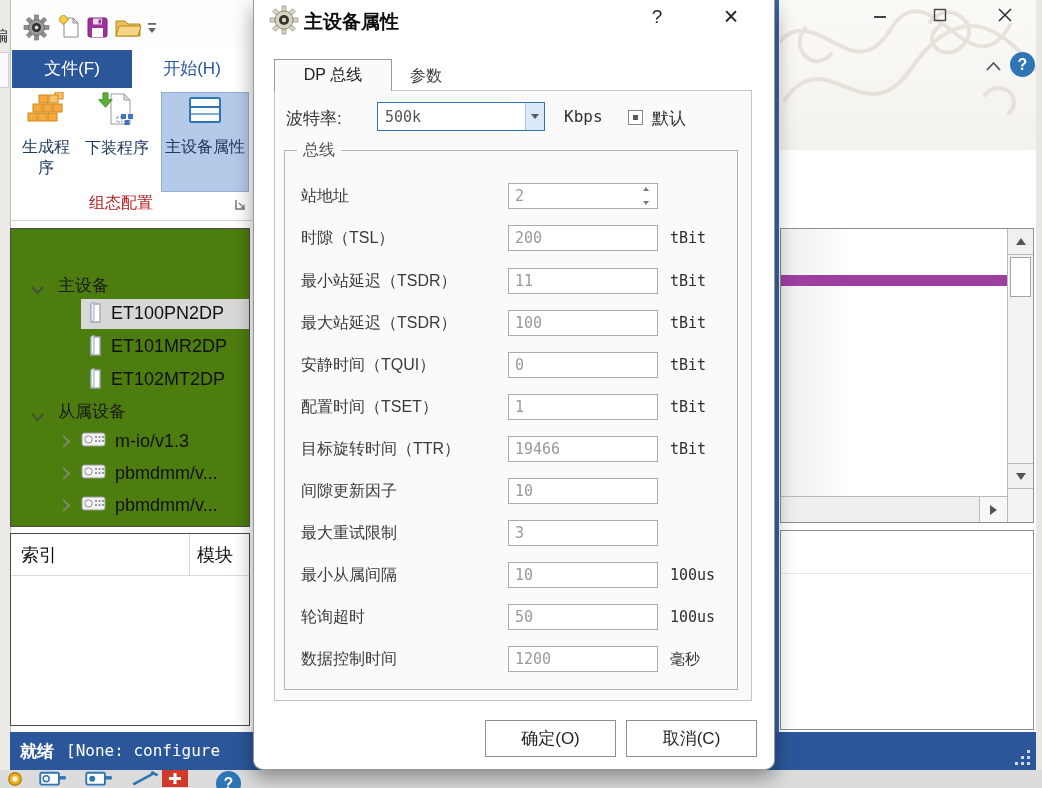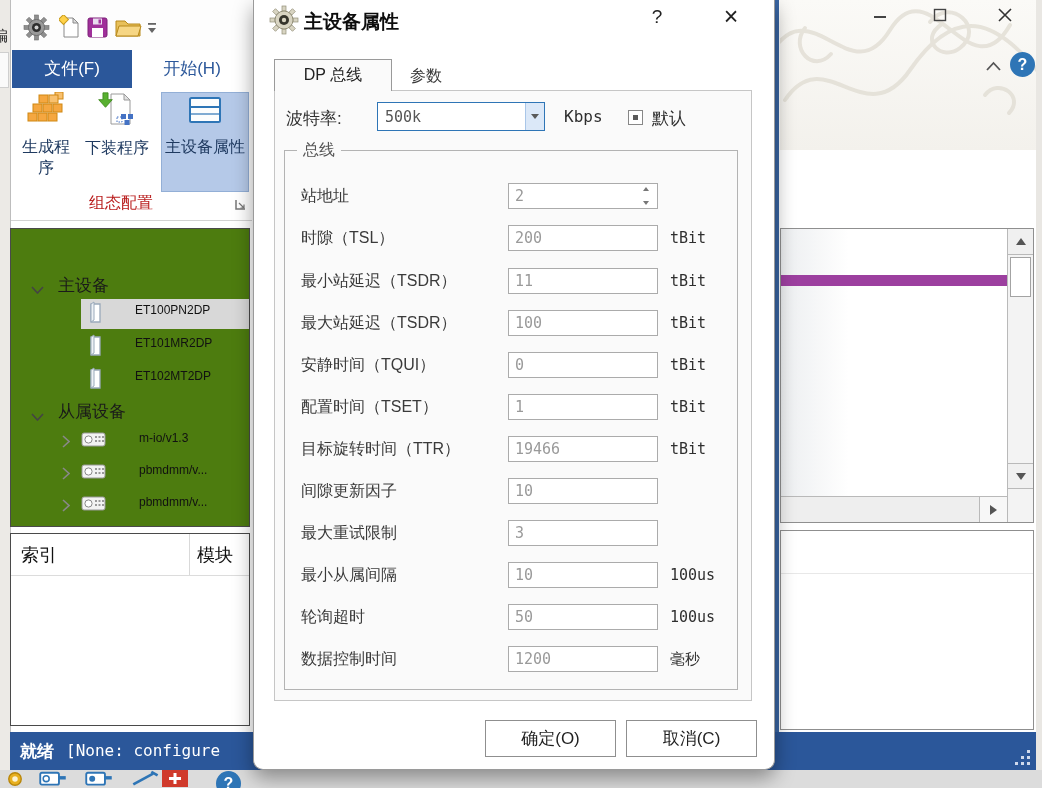--- a/index.html
+++ b/index.html
@@ -34,21 +34,21 @@
   .rbtn-1 { left:8px;  width:54px; }
   .rbtn-2 { left:64px; width:84px; }
   .rbtn-3 { left:150px; width:88px; height:100px; background:#b5c9e8; border:1px solid #93afd6; padding-top:2px; }
   .rgroup { position:absolute; left:0; bottom:6px; width:220px; text-align:center; font-size:16px; color:#b91c1c; }
   .rlauncher { position:absolute; right:6px; bottom:6px; }
   .ribbon-sep { position:absolute; left:11px; top:220px; width:241px; height:1px; background:#d2d2d2; z-index:2; }
 
   
   .tree-panel { position:absolute; left:10px; top:228px; width:240px; height:299px; border:1px solid #4a4a4a; background:#4d7c0f; z-index:2; overflow:hidden; }
   .tgroup { position:absolute; left:47px; font-size:17px; color:#1a1a1a; }
-  .titem  { position:absolute; font-size:12px; color:#111;margin-left:24px; }
+  .titem  { position:absolute; font-size:18px; color:#111; }
   .tsel { position:absolute; left:70px; width:170px; height:30px; background:#d8d8d8; }
   .chev { position:absolute; }
 
   
   .grid-panel { position:absolute; left:10px; top:533px; width:240px; height:193px; border:1px solid #4a4a4a; background:#fff; z-index:2; }
   .gh { position:absolute; top:9px; font-size:18px; color:#111; }
   .gdiv { position:absolute; left:178px; top:0; width:1px; height:41px; background:#d9d9d9; }
   .ghl { position:absolute; left:0; top:41px; width:100%; height:1px; background:#dcdcdc; }
 
   

